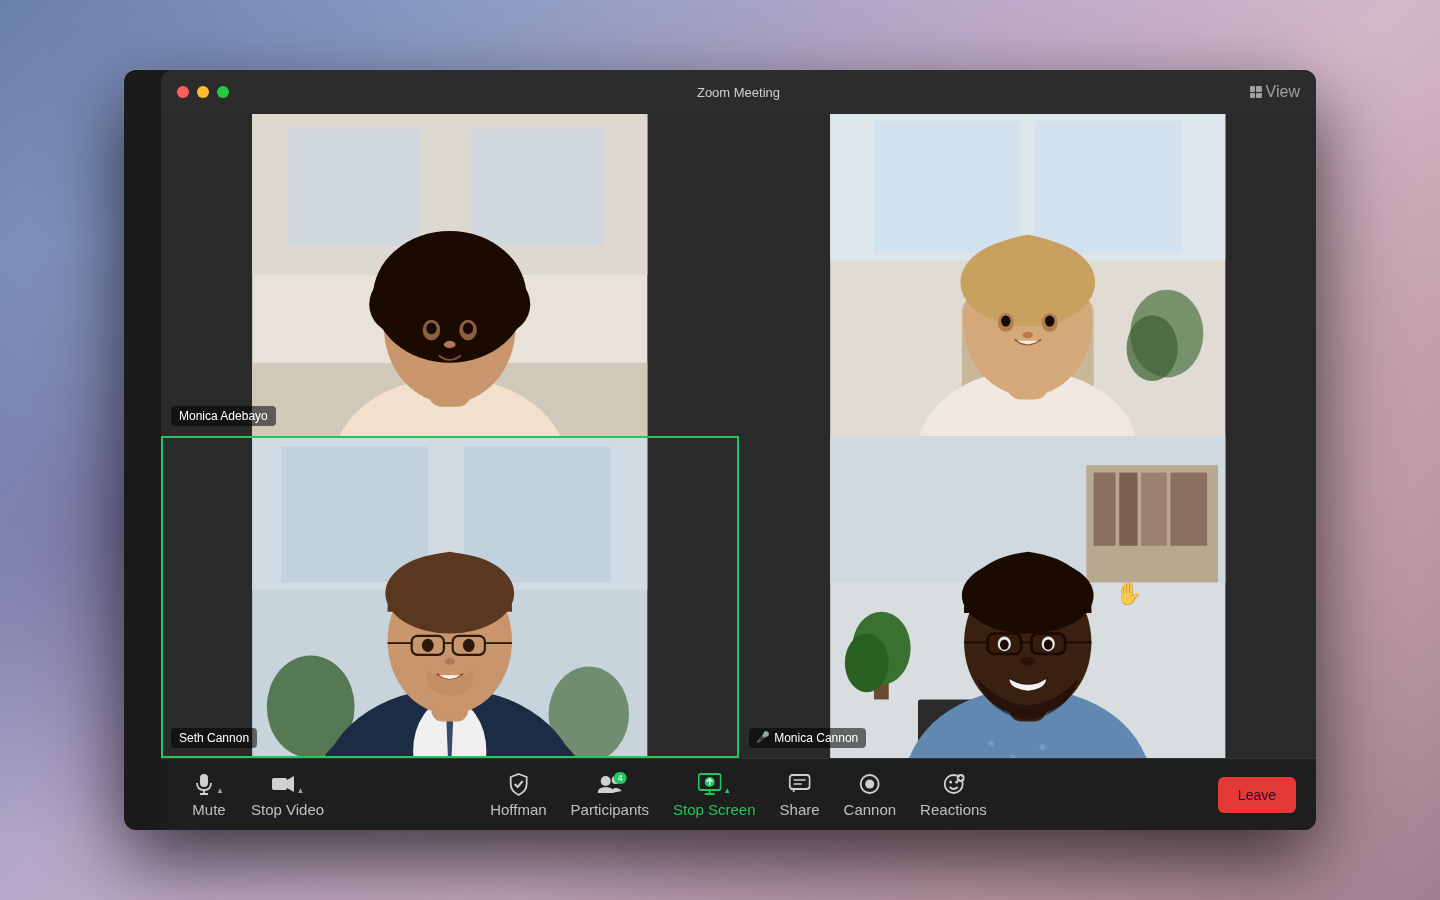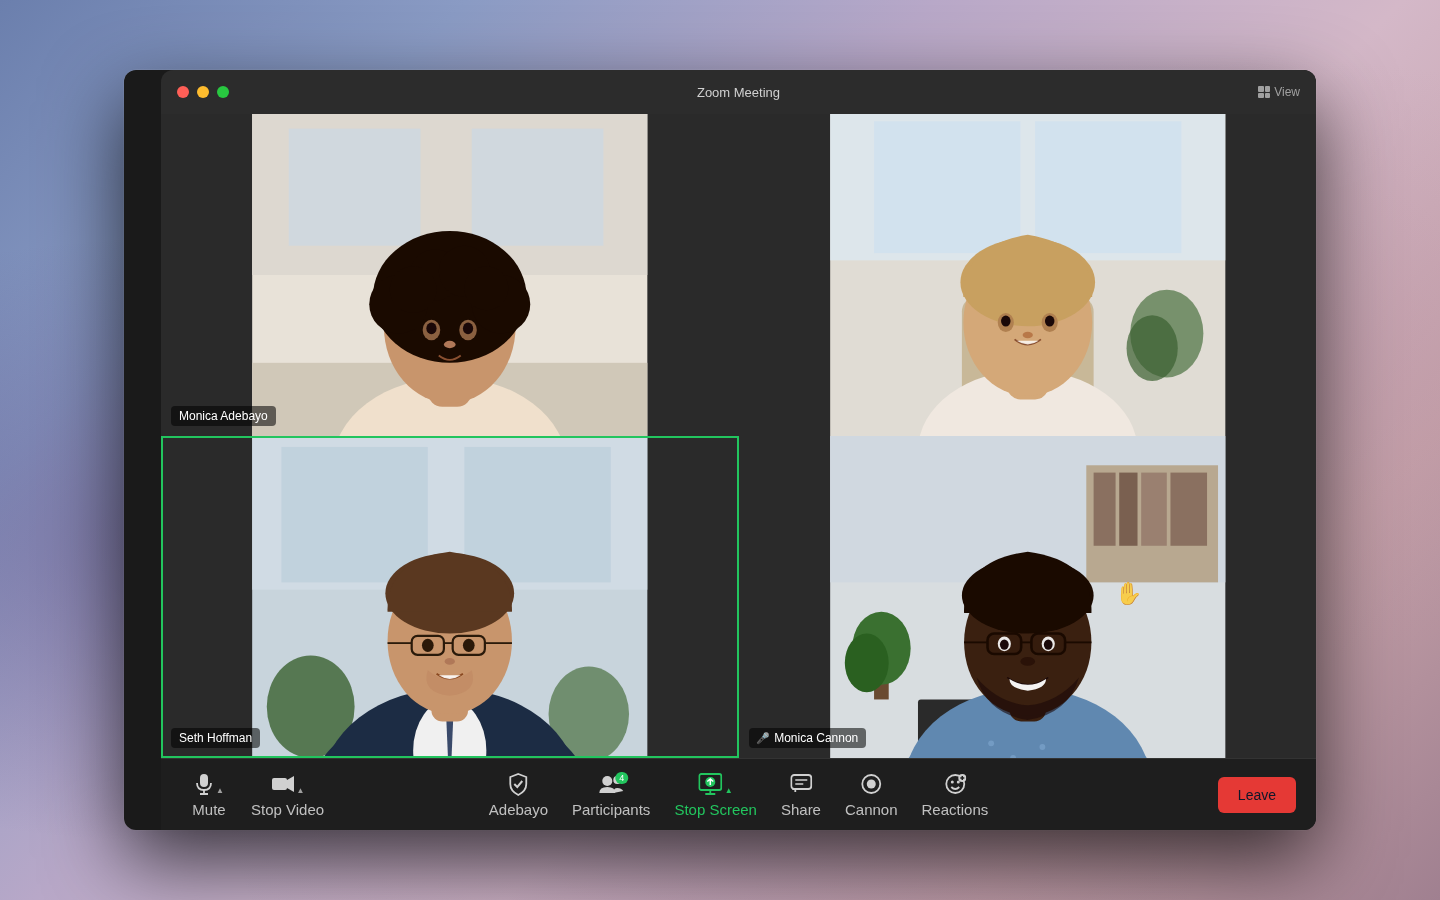--- a/index.html
+++ b/index.html
@@ -75,21 +75,21 @@
       font-weight: 500;
     }
 
     .view-btn {
       position: absolute;
       right: 16px;
       display: flex;
       align-items: center;
       gap: 4px;
       color: #a0a0a0;
-      font-size: 12px;
+      font-size: 16px;
       cursor: pointer;
     }
 
     .grid-icon {
       display: grid;
       grid-template-columns: 1fr 1fr;
       gap: 1px;
       width: 12px;
       height: 12px;
     }
@@ -120,21 +120,21 @@
       position: absolute;
       bottom: 10px;
       left: 10px;
       background: rgba(0,0,0,0.55);
       color: white;
       font-size: 12px;
       padding: 3px 8px;
       border-radius: 4px;
       z-index: 3;
       display: flex;
-      align-items: flex-end;
+      align-items: flex-start;
       gap: 4px;
     }
 
     
     .active-speaker {
       outline: 2px solid #22c55e;
       outline-offset: -2px;
       z-index: 2;
     }
 
@@ -408,21 +408,21 @@
         <ellipse cx="296" cy="286" rx="8" ry="9" fill="#2a1808"></ellipse>
 
         <ellipse cx="270" cy="308" rx="7" ry="4.5" fill="#b07858"></ellipse>
 
         <path d="M252 325 Q270 338 288 325" stroke="#8a4820" stroke-width="2.5" fill="none"></path>
         <path d="M255 327 Q270 337 285 327" fill="white" opacity="0.9"></path>
 
         <path d="M240 320 Q270 345 300 320 Q310 350 270 355 Q230 350 240 320" fill="#b07050" opacity="0.2"></path>
       </svg>
       <div class="name-label">
-        <span>Seth Hoffman</span>
+        <span>Seth Cannon</span>
       </div>
     </div>
 
     <div class="video-cell">
       <svg class="svg-person" viewBox="0 0 540 440" xmlns="http://www.w3.org/2000/svg">
 
         <rect width="540" height="440" fill="#d8dde0"></rect>
 
         <rect x="0" y="0" width="540" height="200" fill="#d0d8e0"></rect>
 
@@ -521,21 +521,21 @@
 
       <div class="toolbar-center">
 
         <div class="tb-btn">
           <div class="tb-btn-icon">
             <svg width="20" height="23" viewBox="0 0 20 23" fill="none">
               <path d="M10 1 L18 4 L18 11 Q18 18 10 22 Q2 18 2 11 L2 4 Z" fill="none" stroke="#d0d0d0" stroke-width="1.8"></path>
               <path d="M6 11 L9 14 L14 8" stroke="#d0d0d0" stroke-width="2" fill="none"></path>
             </svg>
           </div>
-          <span class="tb-btn-label">Adebayo</span>
+          <span class="tb-btn-label">Hoffman</span>
         </div>
 
         <div class="tb-btn">
           <div class="tb-btn-icon" style="position:relative;">
             <span class="participants-icon-wrapper">
               <svg width="26" height="20" viewBox="0 0 26 20" fill="none">
                 <circle cx="9" cy="7" r="5" fill="#d0d0d0"></circle>
                 <path d="M1 19 Q1 13 9 13 Q17 13 17 19" fill="#d0d0d0"></path>
                 <circle cx="19" cy="6" r="4" fill="#d0d0d0"></circle>
                 <path d="M15 19 Q15 14 19 14 Q23 14 25 17" fill="#d0d0d0"></path>

